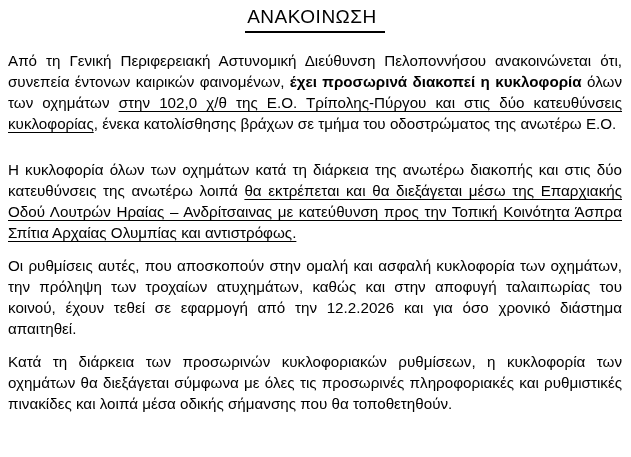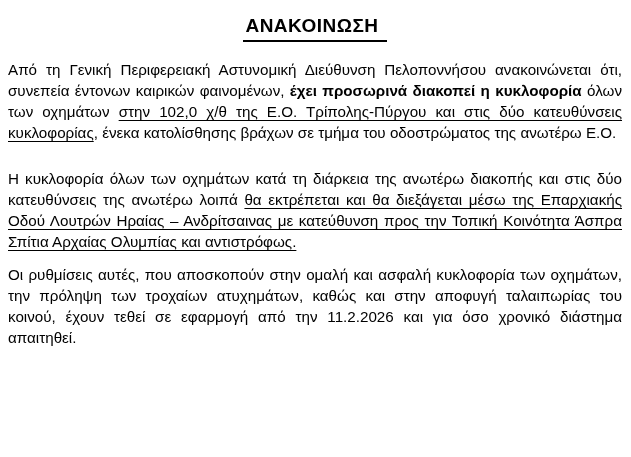--- a/index.html
+++ b/index.html
@@ -14,25 +14,25 @@
     box-sizing: border-box;
     padding: 4px 9px 0 8px;
     background: #ffffff;
     color: #000000;
     font-family: "Liberation Sans", "DejaVu Sans", sans-serif;
     font-size: 15.2px;
     line-height: 21px;
     overflow: hidden;
   }
   .doc-title {
-    margin: 9px 0 17px 0;
+    margin: 0 0 17px 0;
     text-align: center;
     font-size: 19px;
     line-height: 26px;
-    font-weight: bold;
+    font-weight: normal;
   }
   .doc-title .title-text {
     display: inline-block;
     border-bottom: 2.5px solid #000;
     padding: 0 8px 1px 2px;
     letter-spacing: 0.5px;
   }
   .doc-body p {
     margin: 0 0 12px 0;
     text-align: justify;
@@ -45,15 +45,16 @@
 </head>
 <body>
 
 <div class="page">
   <h1 class="doc-title">
     <span class="title-text">ΑΝΑΚΟΙΝΩΣΗ</span>
   </h1>
   <div class="doc-body" id="doc-body">
       <p class="gap-large"><span>Από τη Γενική Περιφερειακή Αστυνομική Διεύθυνση Πελοποννήσου ανακοινώνεται ότι, συνεπεία έντονων καιρικών φαινομένων, </span><span class="run-bold">έχει προσωρινά διακοπεί η κυκλοφορία</span><span> όλων των οχημάτων </span><span class="run-underline">στην 102,0 χ/θ της Ε.Ο. Τρίπολης-Πύργου και στις δύο κατευθύνσεις κυκλοφορίας</span><span>, ένεκα κατολίσθησης βράχων σε τμήμα του οδοστρώματος της ανωτέρω Ε.Ο.</span></p>
       <p><span>Η κυκλοφορία όλων των οχημάτων κατά τη διάρκεια της ανωτέρω διακοπής και στις δύο κατευθύνσεις της ανωτέρω λοιπά </span><span class="run-underline">θα εκτρέπεται και θα διεξάγεται μέσω της Επαρχιακής Οδού Λουτρών Ηραίας – Ανδρίτσαινας με κατεύθυνση προς την Τοπική Κοινότητα Άσπρα Σπίτια Αρχαίας Ολυμπίας και αντιστρόφως.</span></p>
-      <p><span>Οι ρυθμίσεις αυτές, που αποσκοπούν στην ομαλή και ασφαλή κυκλοφορία των οχημάτων, την πρόληψη των τροχαίων ατυχημάτων, καθώς και στην αποφυγή ταλαιπωρίας του κοινού, έχουν τεθεί σε εφαρμογή από την 11.2.2026 και για όσο χρονικό διάστημα απαιτηθεί.</span></p>
+      <p><span>Οι ρυθμίσεις αυτές, που αποσκοπούν στην ομαλή και ασφαλή κυκλοφορία των οχημάτων, την πρόληψη των τροχαίων ατυχημάτων, καθώς και στην αποφυγή ταλαιπωρίας του κοινού, έχουν τεθεί σε εφαρμογή από την 12.2.2026 και για όσο χρονικό διάστημα απαιτηθεί.</span></p>
+      <p><span>Κατά τη διάρκεια των προσωρινών κυκλοφοριακών ρυθμίσεων, η κυκλοφορία των οχημάτων θα διεξάγεται σύμφωνα με όλες τις προσωρινές πληροφοριακές και ρυθμιστικές πινακίδες και λοιπά μέσα οδικής σήμανσης που θα τοποθετηθούν.</span></p>
     </div>
 </div>
 
 </body></html>

